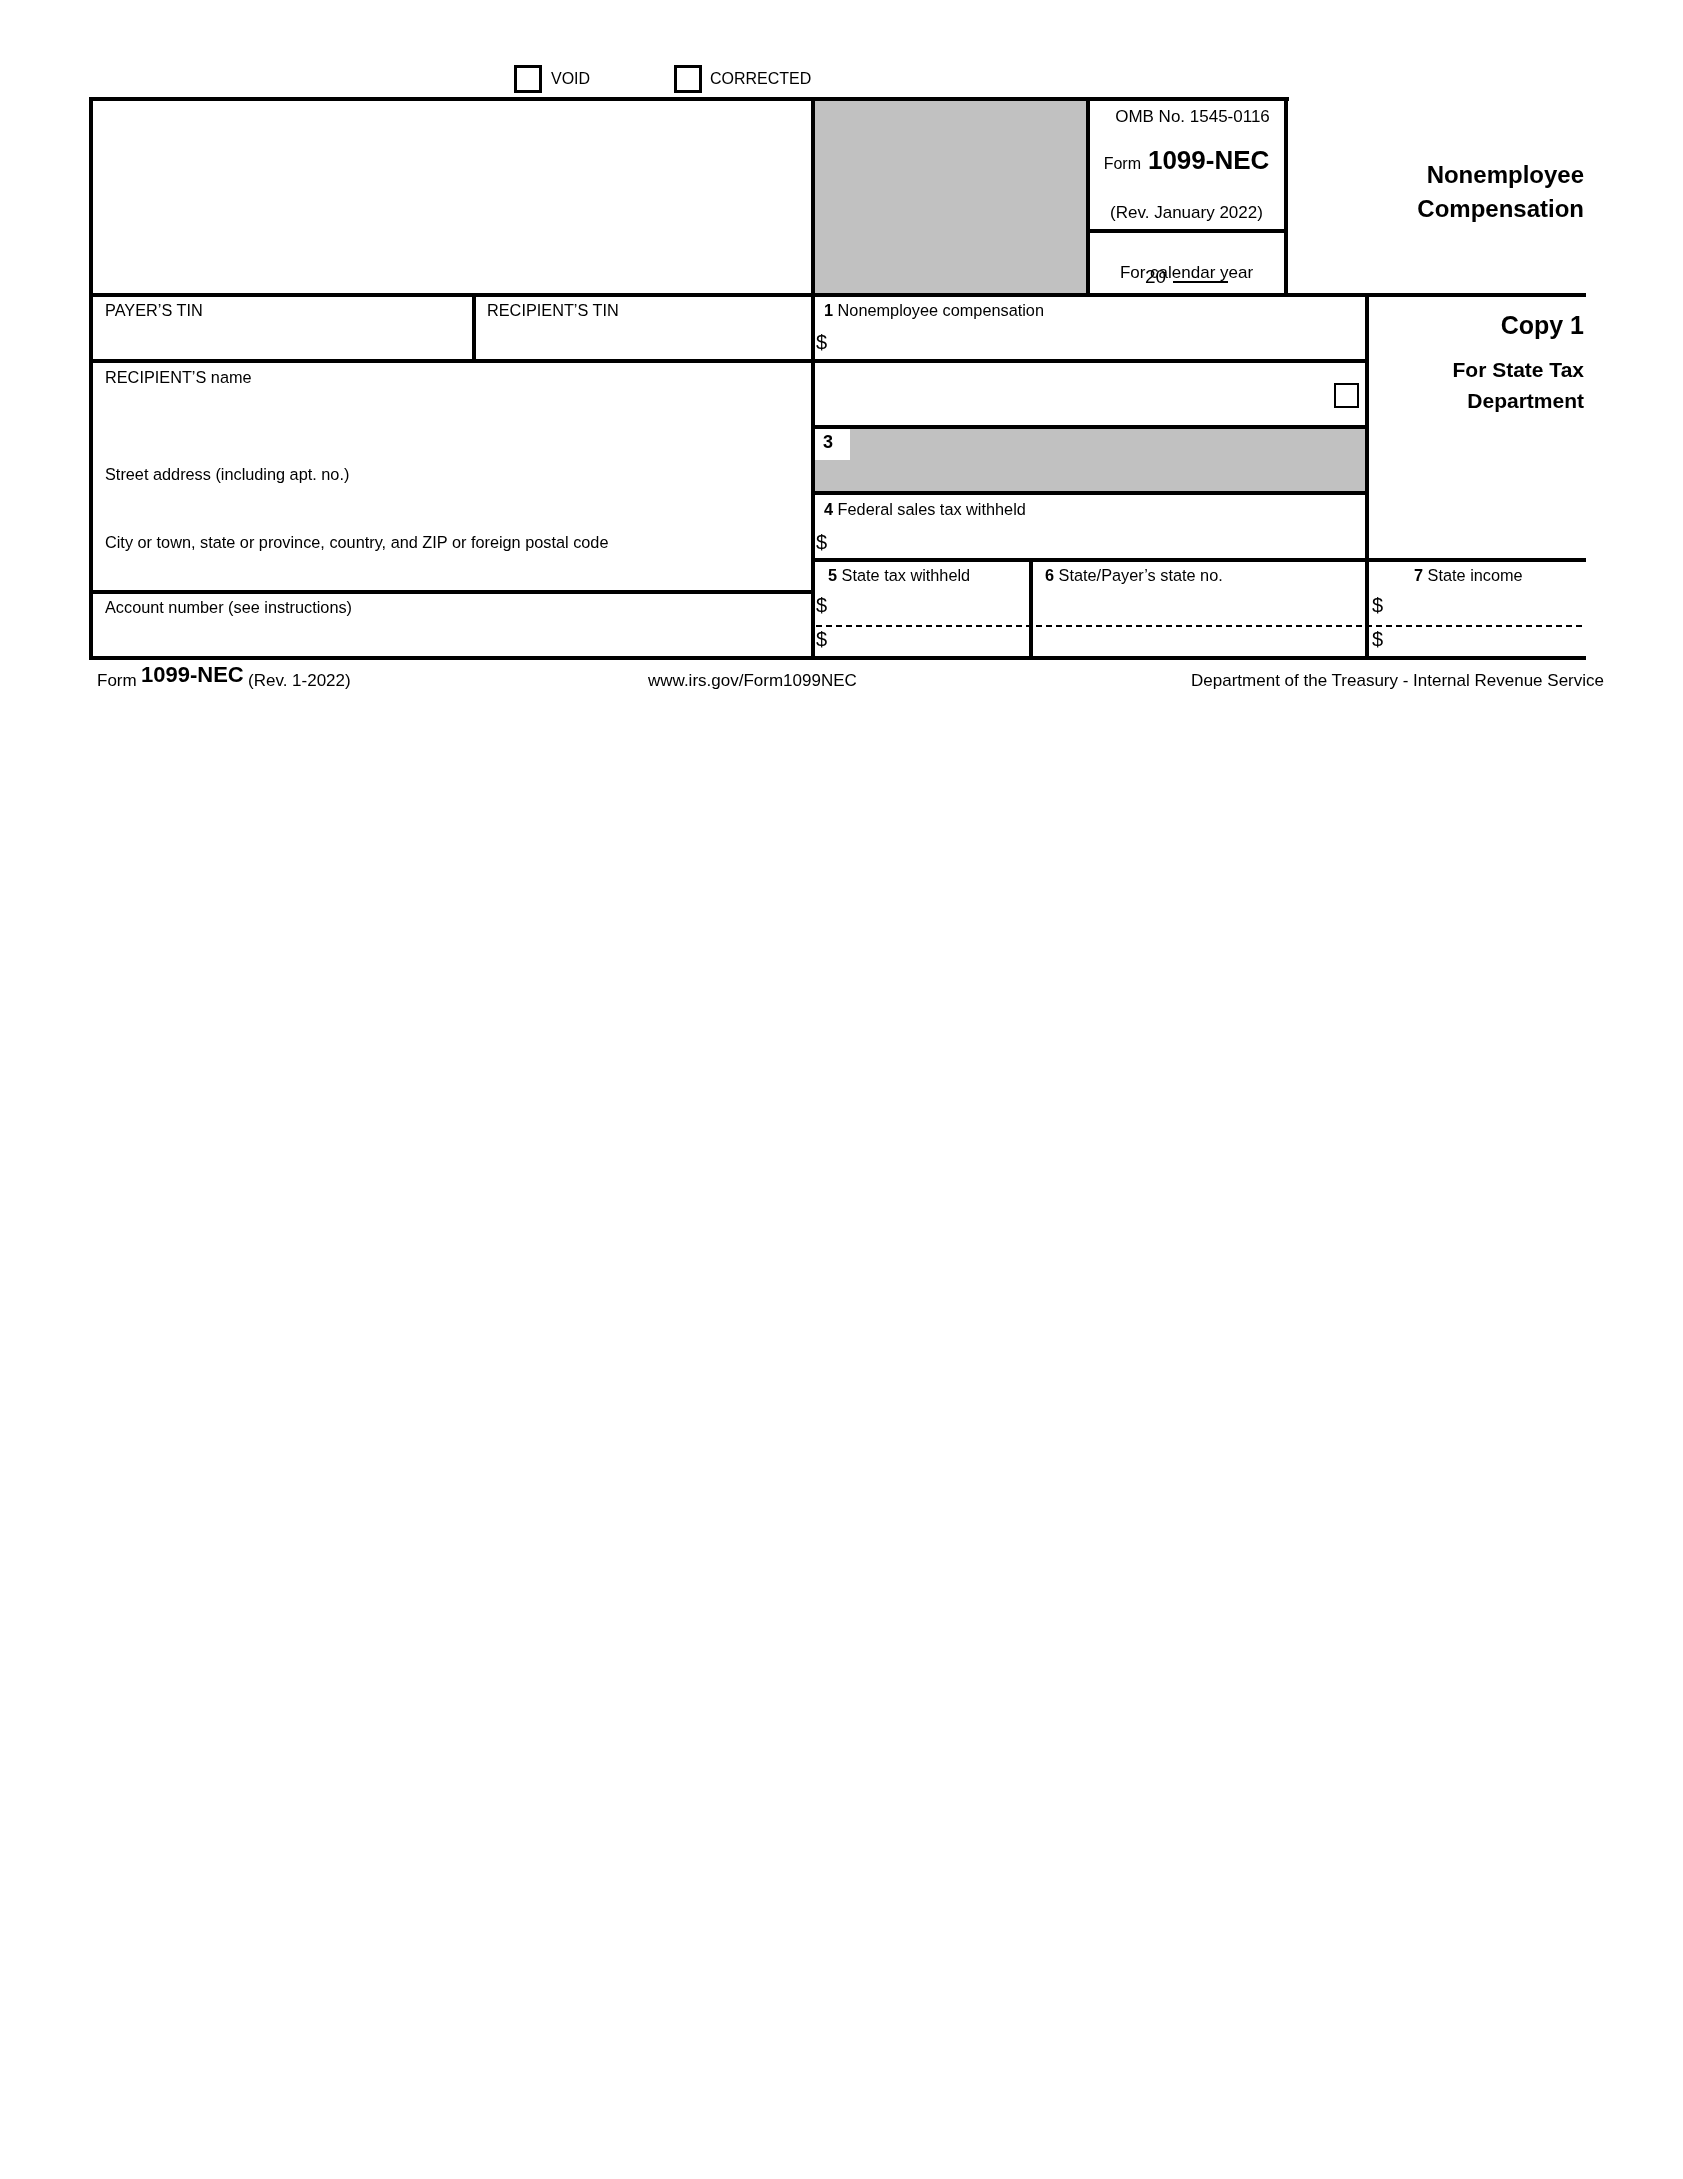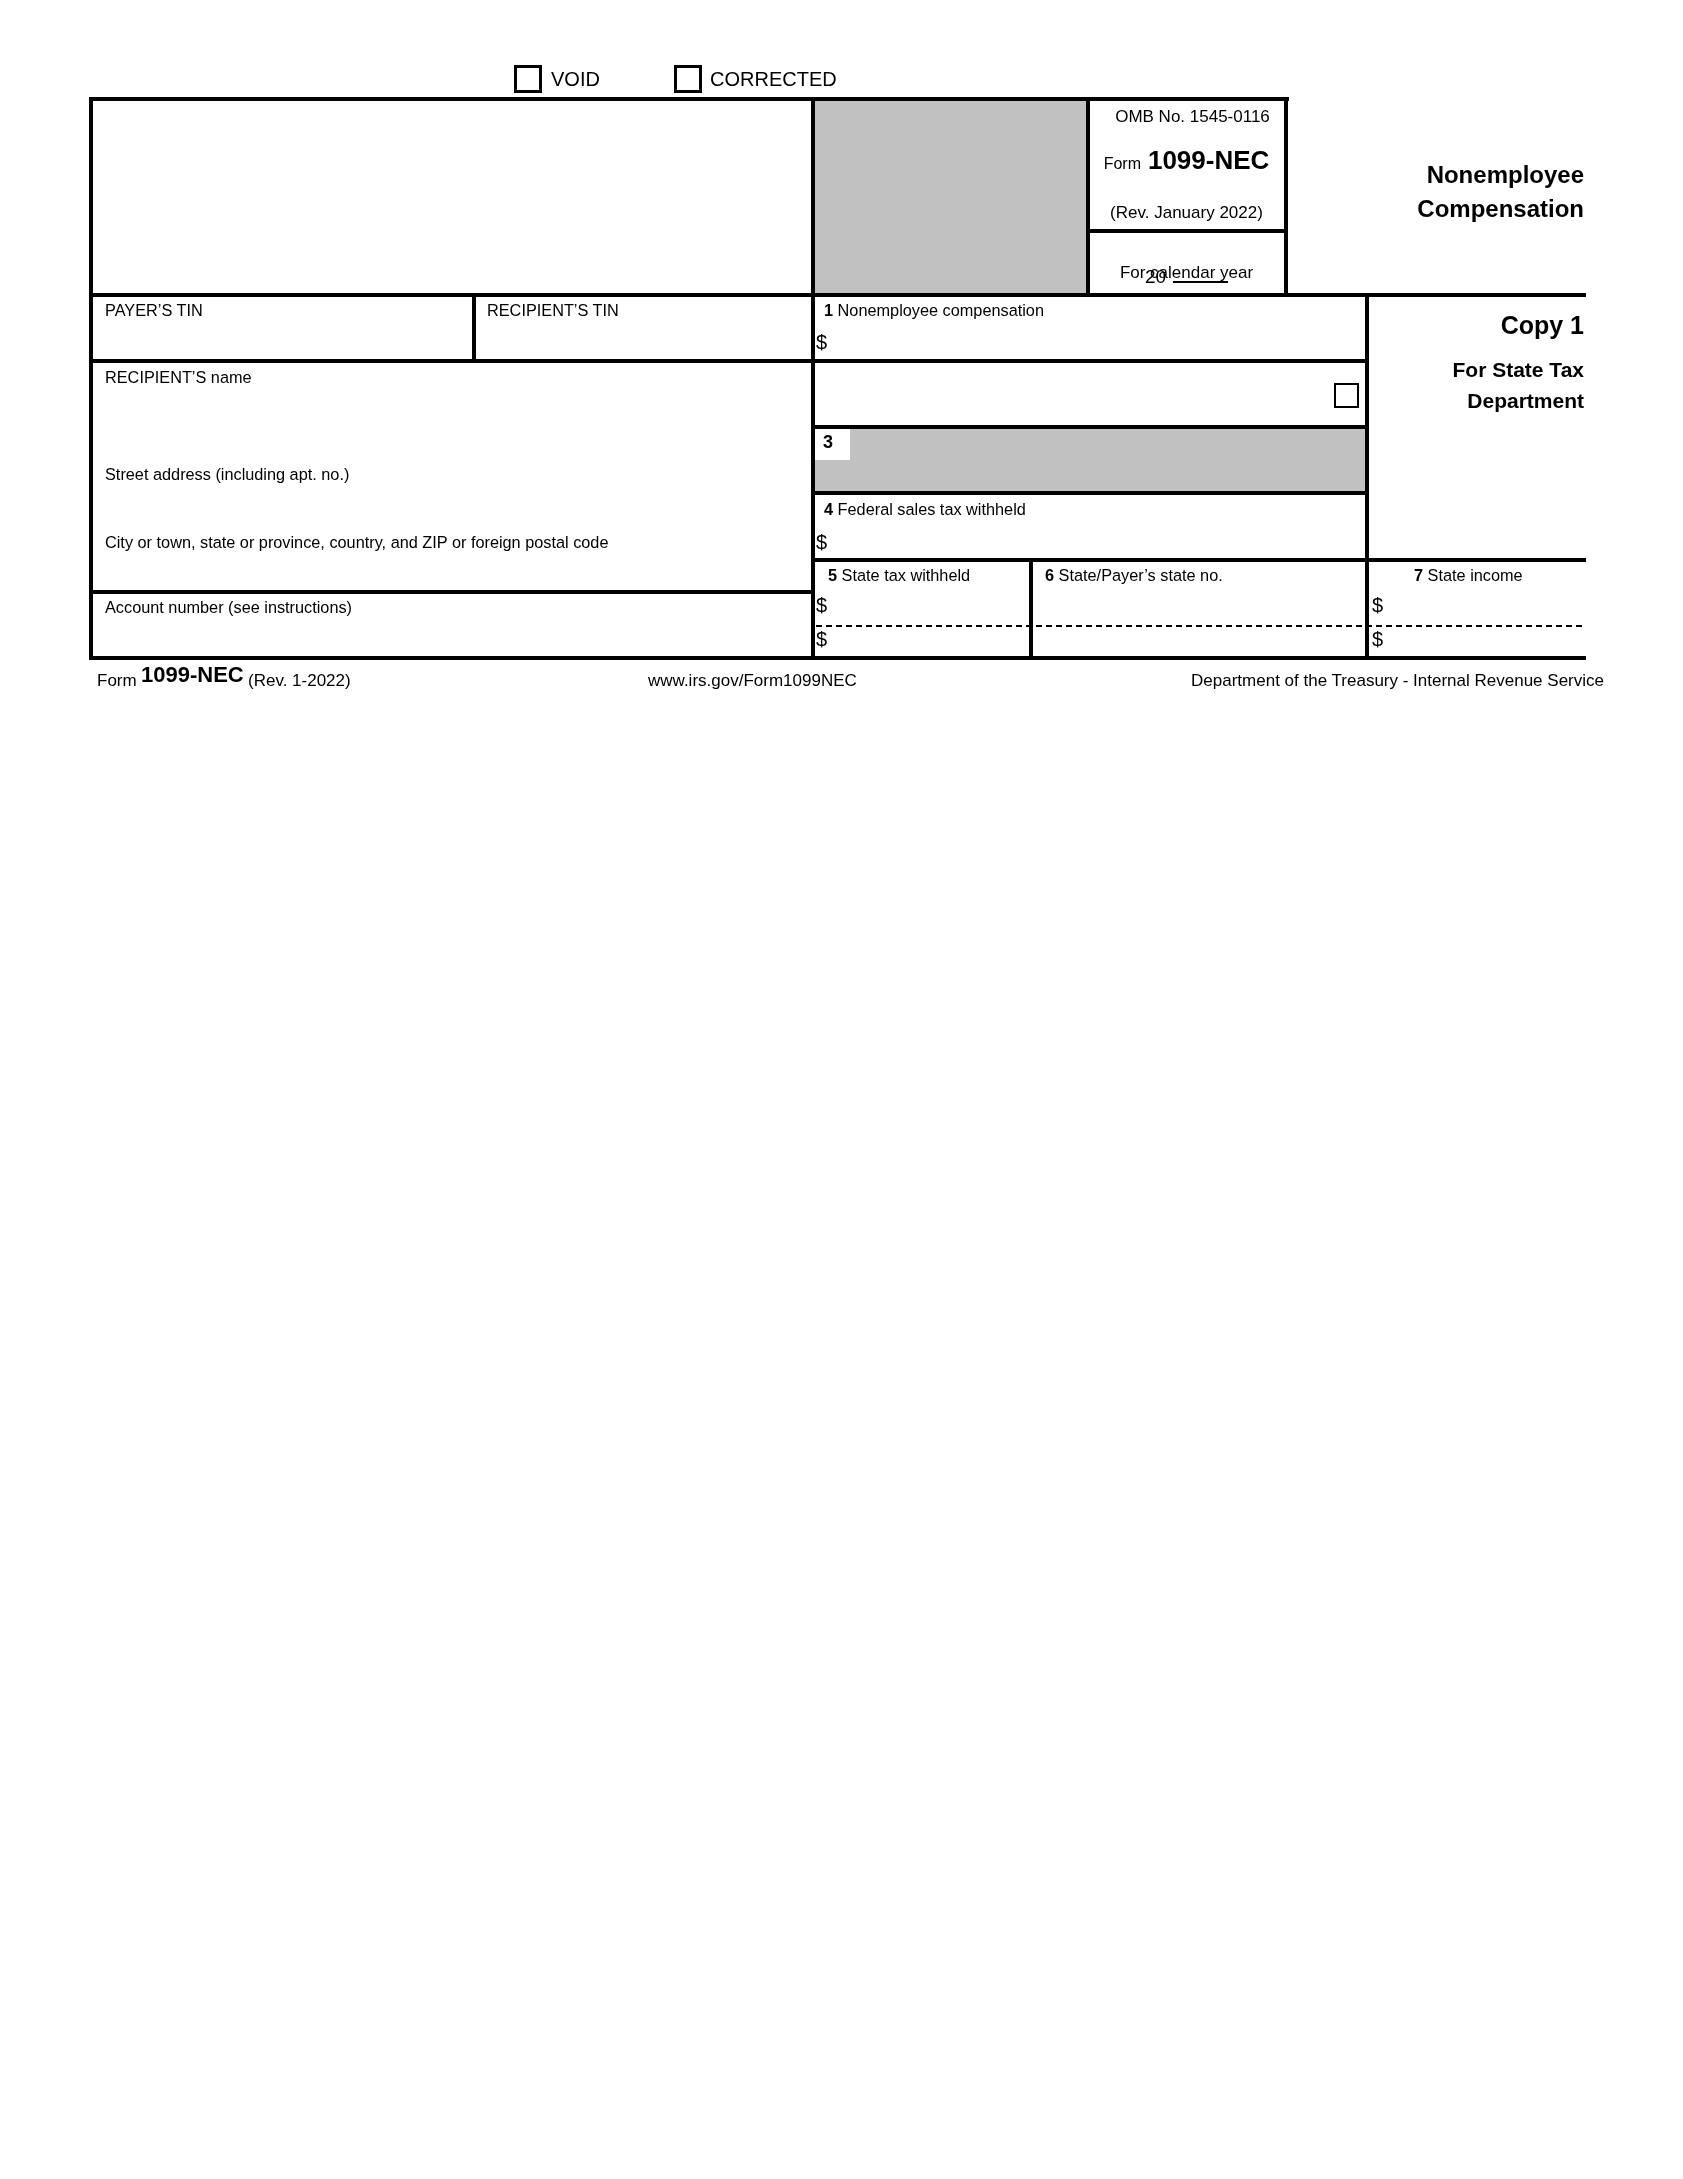--- a/index.html
+++ b/index.html
@@ -11,21 +11,21 @@
   }
   .hline { position:absolute; height:4px; background:#000; }
   .vline { position:absolute; width:4px; background:#000; }
   .dash  { position:absolute; height:0; border-top:2px dashed #000; }
   .gray  { position:absolute; background:#c1c1c1; }
   .lbl   { position:absolute; font-size:16.3px; line-height:23px; white-space:nowrap; }
   .lbl b { font-weight:bold; }
   .dollar{ position:absolute; font-size:20px; line-height:22px; }
   .cbx   { position:absolute; background:#fff; border:3px solid #000; }
   .cbx-s { position:absolute; background:#fff; border:2px solid #000; }
-  .bigchk{ font-size:20px; line-height:28px; position:absolute; }
+  .bigchk{ font-size:16px; line-height:28px; position:absolute; }
   .field { position:absolute; background:transparent; }
   .title { position:absolute; right:99px; top:158px; text-align:right;
            font-size:24px; font-weight:bold; line-height:34px; }
   .copy1 { position:absolute; right:99px; top:311px; 
            font-size:25px; font-weight:bold; }
   .copyfor{ position:absolute; right:99px; top:354px; text-align:right;
            font-size:21px; font-weight:bold; line-height:31px; }
   .ombtxt{ position:absolute; left:1087px; width:199px; text-align:center;
            font-size:17px; line-height:21px; }
   .ombrow{ position:absolute; left:1087px; width:199px; display:flex;

